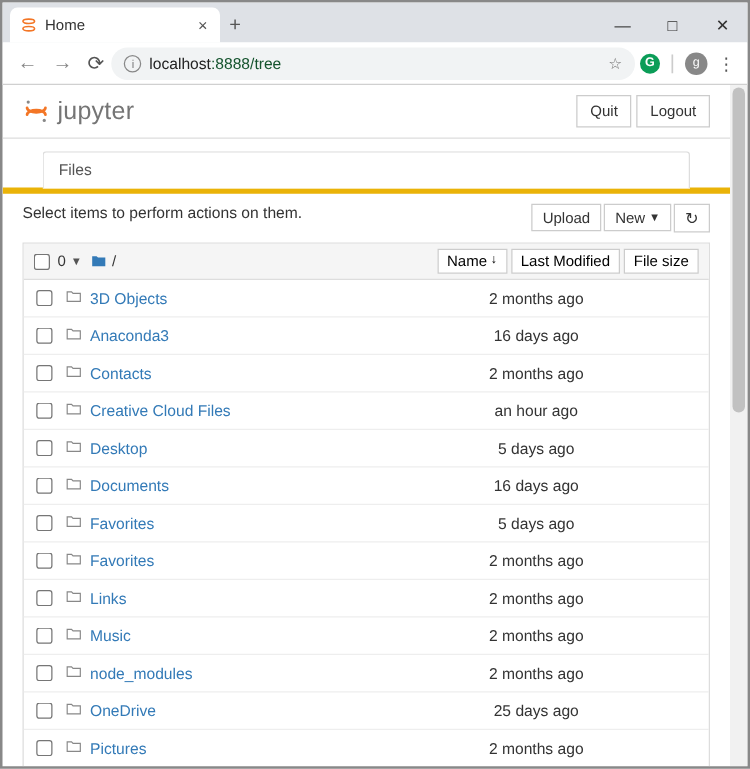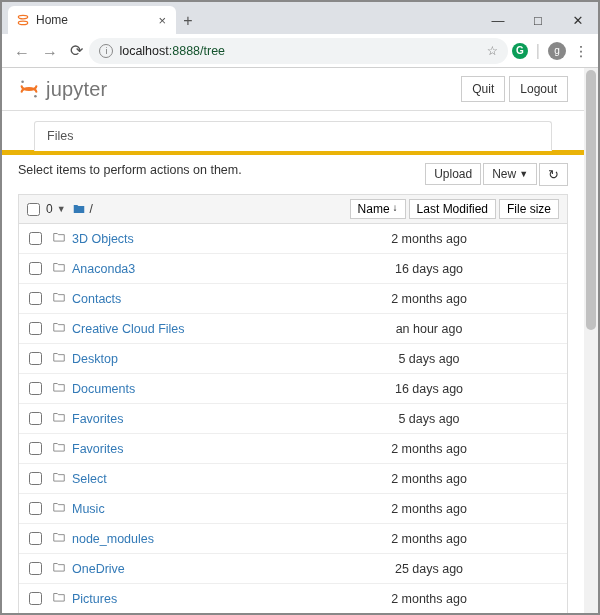--- a/index.html
+++ b/index.html
@@ -264,21 +264,21 @@
             <span class="name">Favorites</span>
             <span class="spacer"></span>
             <span class="mod">2 months ago</span>
             <span class="size"></span>
           </div>
           <div class="row">
             <input type="checkbox" class="chk" style="">
             <span><svg class="folder-svg" viewBox="0 0 24 24" fill="none" stroke="#888" stroke-width="1.6">
                 <path d="M3 6h6l2 2h10v11H3z"></path>
               </svg></span>
-            <span class="name">Select</span>
+            <span class="name">Links</span>
             <span class="spacer"></span>
             <span class="mod">2 months ago</span>
             <span class="size"></span>
           </div>
           <div class="row">
             <input type="checkbox" class="chk" style="">
             <span><svg class="folder-svg" viewBox="0 0 24 24" fill="none" stroke="#888" stroke-width="1.6">
                 <path d="M3 6h6l2 2h10v11H3z"></path>
               </svg></span>
             <span class="name">Music</span>

